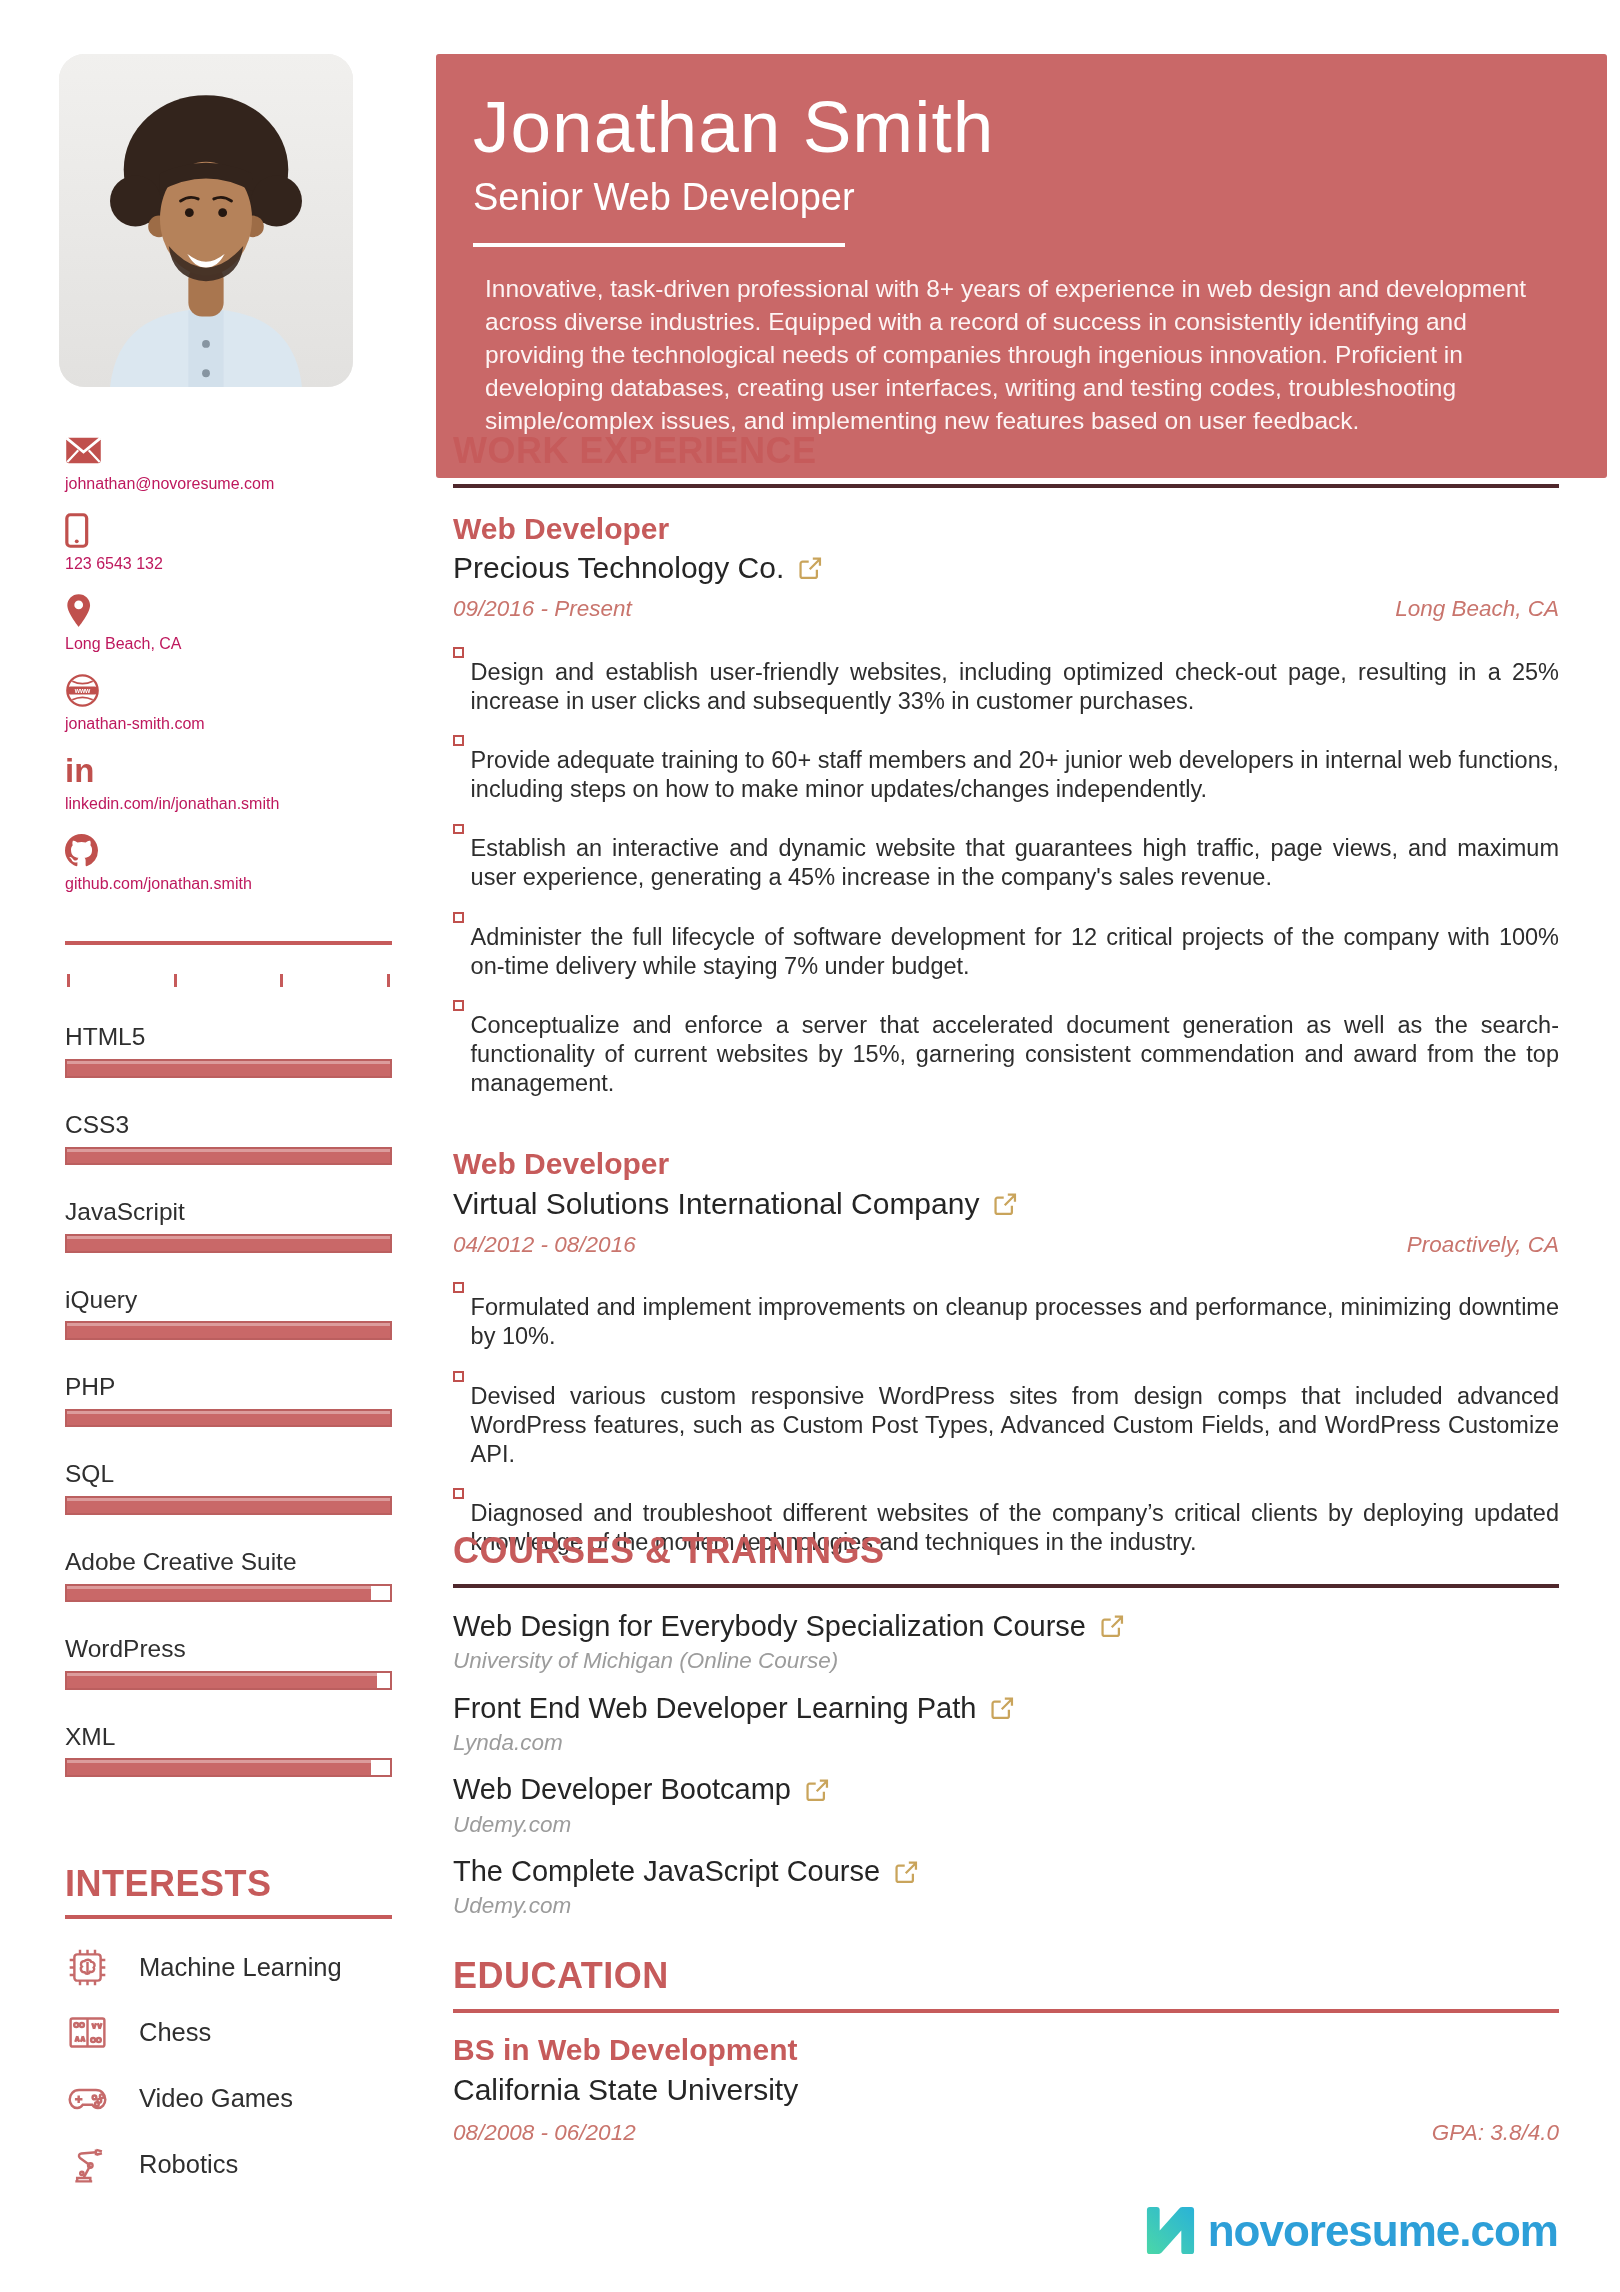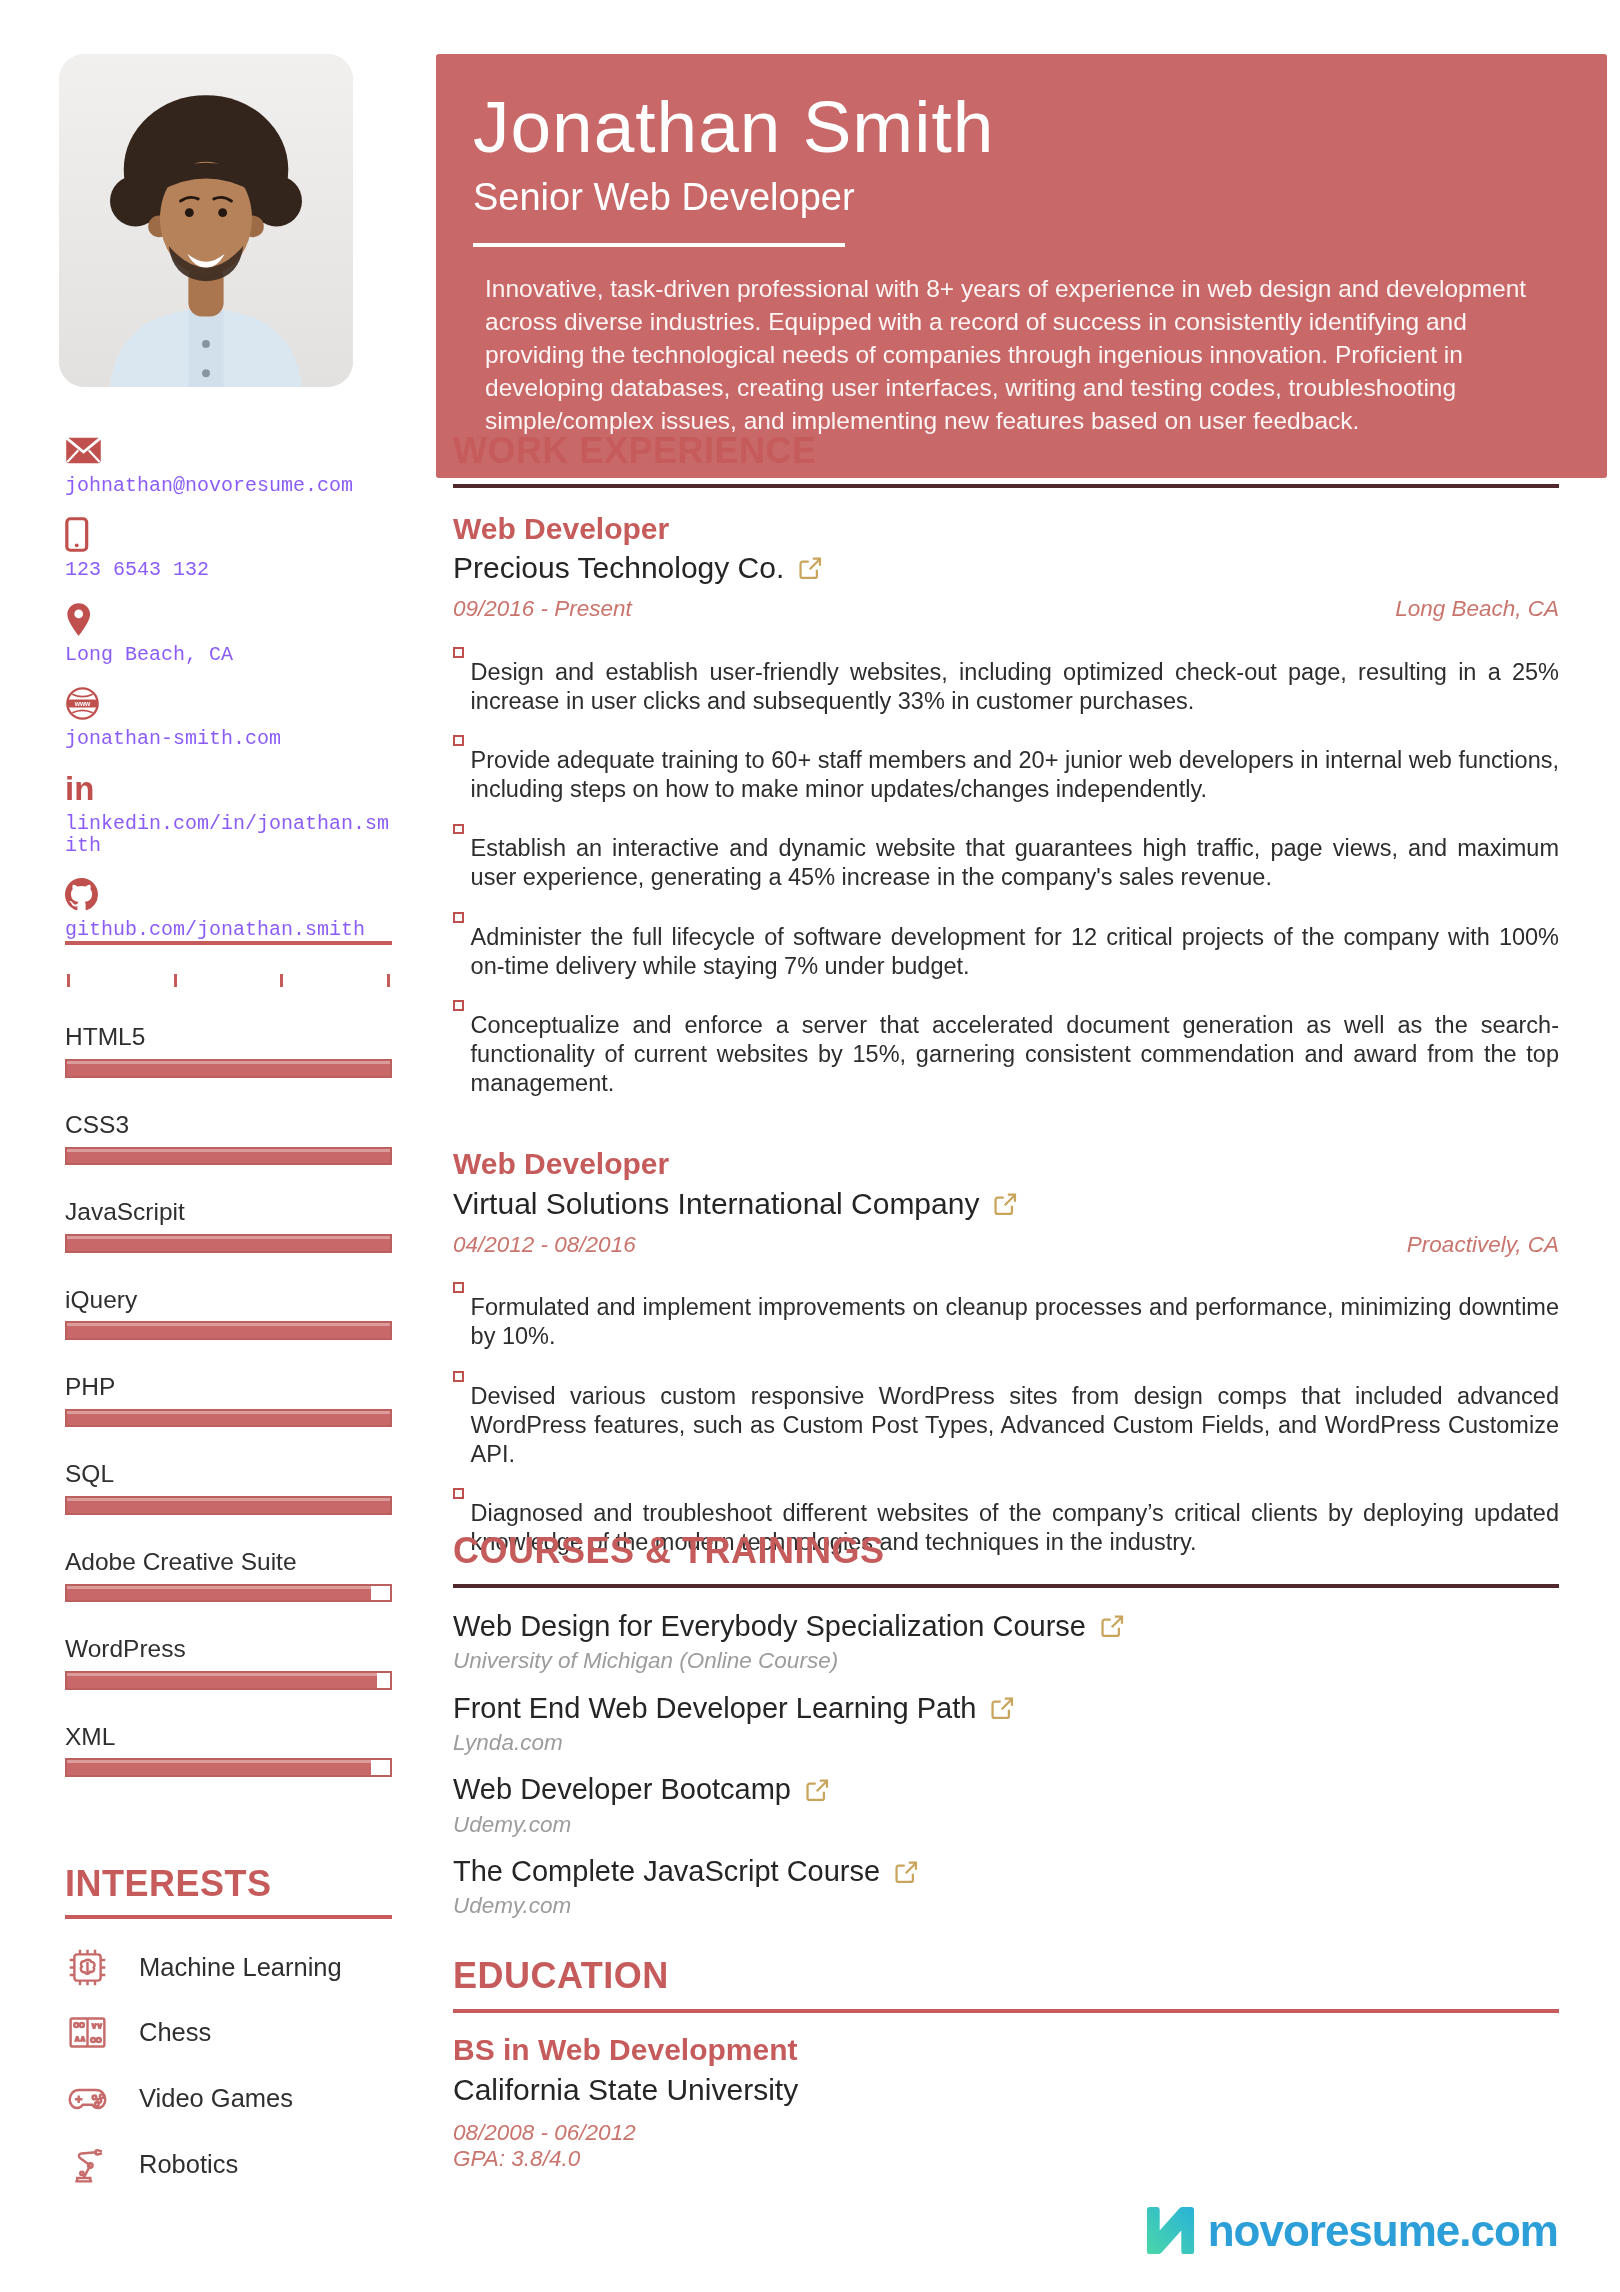--- a/index.html
+++ b/index.html
@@ -26,21 +26,21 @@
   }
   .hero-name { font-size:73px; font-weight:400; letter-spacing:1px; margin:0 0 11.8px 0; line-height:1.05; }
   .hero-title { font-size:38px; font-weight:400; margin:0; line-height:1.1; }
   .hero-divider { width:372px; height:3.9px; background:#ffffff; margin:23.5px 0 25.5px 0; }
   .hero-summary { font-size:24.5px; line-height:33px; margin:12px; color:#fdf4f4; }
 
   
   .contact { position:absolute; left:65px; top:433px; width:327px; }
   .contact-item { margin-bottom:20.6px; }
   .contact-icon { height:35px; display:flex; align-items:center; }
-  .contact-text { font-size:20px; color:#8b5cf6; margin-top:6.9px; line-height:1.1; word-break:break-all;font-family:Liberation Mono, monospace; }
+  .contact-text { font-size:16px; color:#be185d; margin-top:6.9px; line-height:1.1; word-break:break-all; }
   .in-glyph { font-size:33px; font-weight:700; color:#c0504d; line-height:33px; font-family:"Liberation Sans",sans-serif; }
 
   .side-section { position:absolute; left:65px; width:327px; }
   .side-heading { font-size:36px; font-weight:700; color:#c65b5b; letter-spacing:0.5px; line-height:1.1; }
   .side-rule { height:3.9px; background:#c65b5b; margin-top:11.8px; }
 
   .ticks { display:flex; justify-content:space-between; margin-top:29px; padding:0 2px; }
   .tick { width:2.9px; height:13.7px; background:#c65b5b; }
 
   .skills { margin-top:36px; }
@@ -453,21 +453,21 @@
     </div>
   </div>
 </div>
 
 <div class="main-section" style="top:1956px;">
   <div class="main-heading">EDUCATION</div>
   <div class="main-rule red"></div>
   <div class="edu">
     <div class="edu-degree">BS in Web Development</div>
     <div class="edu-school">California State University</div>
-    <div class="meta-row" style="margin-top:12.7px;flex-direction:column;">
+    <div class="meta-row" style="margin-top:12.7px;">
       <span>08/2008 - 06/2012</span>
       <span>GPA: 3.8/4.0</span>
     </div>
   </div>
 </div>
 
 <div class="brand">
   <svg class="brand-mark" viewBox="0 0 56 56">
     <defs>
       <linearGradient id="nvgrad" x1="0" y1="1" x2="1" y2="0">

